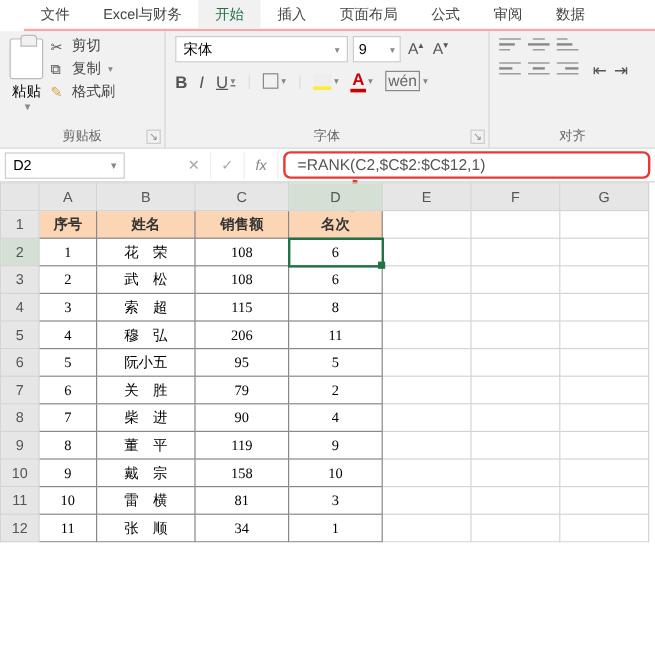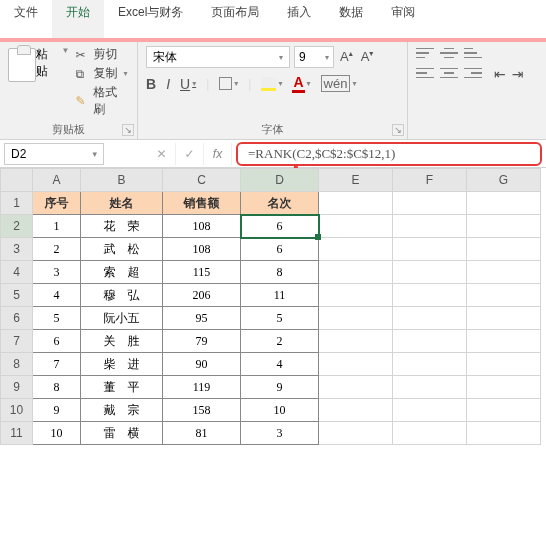--- a/index.html
+++ b/index.html
@@ -1,31 +1,31 @@
 <!DOCTYPE html>
 <html><head>
 <meta charset="utf-8">
 <style>
   * { box-sizing: border-box; margin: 0; padding: 0; }
   body { font-family: "Microsoft YaHei", SimSun, Arial, sans-serif; font-size: 12px; background: #fff; width: 546px; overflow: hidden; }
   
   
-  .tabs { background: #fff; display: flex; height: 42px; border-bottom: 4px solid #fca5a5; }
+  .tabs { background: #fff; display: flex; height: 26px; border-bottom: 2px solid #fca5a5; margin-left: 20px; }
   .tab { padding: 4px 14px; color: #444; cursor: pointer; }
   .tab.active { background: #f1f1f1; color: #217346; font-weight: 500; }
   
   
   .ribbon { background: #f1f1f1; display: flex; height: 98px; border-bottom: 1px solid #d4d4d4; }
   .group { border-right: 1px solid #d4d4d4; padding: 4px 8px 2px; display: flex; flex-direction: column; justify-content: space-between; position: relative; }
   .group-label { text-align: center; font-size: 11px; color: #666; padding-top: 2px; }
   .group-label .launcher { position: absolute; right: 3px; bottom: 3px; width: 12px; height: 12px; font-size: 9px; color: #888; border: 1px solid #ccc; display: inline-flex; align-items: center; justify-content: center; }
   
   .clip-icon { width: 28px; height: 34px; background: #fff; border: 1px solid #bbb; border-radius: 2px; position: relative; margin: 2px auto; }
   .clip-icon::before { content:""; position:absolute; top:-4px; left:8px; width:12px; height:8px; border:1px solid #bbb; border-radius:3px 3px 0 0; background:#f1f1f1; }
-  .paste-col { display:flex; flex-direction:row; }
+  .paste-col { display:flex; flex-direction:column; align-items:center; }
   .mini-btns { display:flex; flex-direction:column; gap:2px; margin-left:6px; }
   .mini { display:flex; align-items:center; gap:4px; color:#444; font-size:12px; }
   .mini .ic { width:14px; height:14px; display:inline-block; }
   .scissors { color:#555; }
   .copy { color:#555; }
   .brush { color:#d9a34a; }
   .dd { font-size:8px; color:#888; margin-left:2px; }
   
   .font-row1 { display:flex; align-items:center; gap:4px; margin-bottom:6px; }
   .font-name { width:144px; height:22px; background:#fff; border:1px solid #ccc; padding:0 6px; display:flex; align-items:center; justify-content:space-between; }
@@ -45,21 +45,21 @@
   .al span { height:1.5px; background:#888; display:block; }
   
   
   .fbar-wrap { display:flex; align-items:center; height:28px; border-bottom:1px solid #d4d4d4; background:#fff; padding:2px 4px; gap:0;justify-content:center; }
   .namebox { width:100px; height:22px; border:1px solid #ccc; display:flex; align-items:center; padding:0 6px; justify-content:space-between; background:#fff; }
   .namebox .dd2 { color:#888; font-size:9px; }
   .fx-btns { display:flex; align-items:center; gap:0; margin-left:44px; }
   .fx-btn { width:28px; height:22px; display:flex; align-items:center; justify-content:center; color:#aaa; border-right:1px solid #eee; }
   .fx-btn.fx { font-style:italic; color:#888; }
   .formula-input { flex:1; margin-left:4px; position:relative; }
-  .formula-box { border:2px solid #e53935; border-radius:6px; padding:2px 10px; font-family: Liberation Serif, serif; font-size:13px; color:#555; background:#fff; }
+  .formula-box { border:2px solid #e53935; border-radius:6px; padding:2px 10px; font-family: Liberation Sans, sans-serif; font-size:13px; color:#555; background:#fff; }
   .arrow { position:absolute; left:50px; top:22px; width:0; height:0; }
   
   
   .grid-wrap { position:relative; }
   table.sheet { border-collapse:collapse; table-layout:fixed; }
   .sheet th, .sheet td { border:1px solid #d4d4d4; font-size:12px; text-align:center; height:23px; background:#fff; }
   .sheet th { background:#e6e6e6; color:#555; font-weight:normal; }
   .sheet th.corner { background:#e6e6e6; width:32px; }
   .colA { width:48px; } .colB { width:82px; } .colC { width:78px; } .colD { width:78px; }
   .colE, .colF, .colG { width:74px; }
@@ -68,26 +68,27 @@
   .data-cell { border:1px solid #888 !important; font-family: SimSun, serif; }
   .sel-cell { outline:2px solid #217346; outline-offset:-1px; position:relative; }
   .sel-row th, .sel-col { background:#d3e0d3 !important; }
   .handle { position:absolute; right:-3px; bottom:-3px; width:6px; height:6px; background:#217346; }
 </style>
 </head>
 <body>
 
 <div class="tabs">
   <div class="tab">文件</div>
+  <div class="tab">Excel与财务</div>
   <div class="tab active">开始</div>
-  <div class="tab">Excel与财务</div>
+  <div class="tab">插入</div>
   <div class="tab">页面布局</div>
-  <div class="tab">插入</div>
+  <div class="tab">公式</div>
+  <div class="tab">审阅</div>
   <div class="tab">数据</div>
-  <div class="tab">审阅</div>
 </div>
 
 <div class="ribbon">
 
   <div class="group" style="width:138px">
     <div style="display:flex;">
       <div class="paste-col">
         <div class="clip-icon"></div>
         <div>粘贴</div>
         <span class="dd">▼</span>
@@ -184,20 +185,21 @@
           </span>
         <span class="al">
             <span></span>
             <span style="width:60%;margin-left:auto"></span>
             <span></span>
           </span>
         <span class="fb" style="margin-left:6px">⇤</span>
         <span class="fb">⇥</span>
       </div>
     </div>
+    <div class="group-label"><span>对齐</span></div>
   </div>
 </div>
 
 <div class="fbar-wrap">
   <div class="namebox">
     <span>D2</span>
     <span class="dd2">▾</span>
   </div>
   <div class="fx-btns">
     <div class="fx-btn">✕</div>
@@ -341,15 +343,25 @@
   <tr>
           <th class="rowh">11</th>
           <td class="data-cell">10</td>
           <td class="data-cell">雷　横</td>
           <td class="data-cell">81</td>
           <td class="data-cell">3</td>
           <td></td>
           <td></td>
           <td></td>
         </tr>
+  <tr>
+          <th class="rowh">12</th>
+          <td class="data-cell">11</td>
+          <td class="data-cell">张　顺</td>
+          <td class="data-cell">34</td>
+          <td class="data-cell">1</td>
+          <td></td>
+          <td></td>
+          <td></td>
+        </tr>
 </tbody>
     </table>
 </div>
 
 </body></html>

